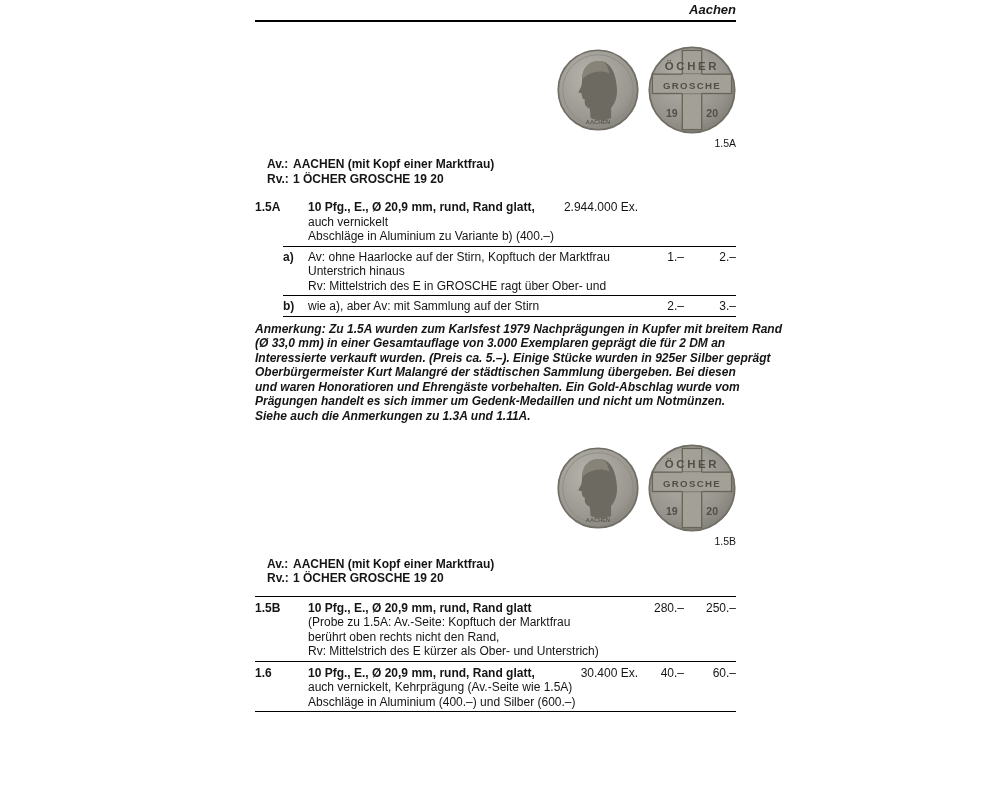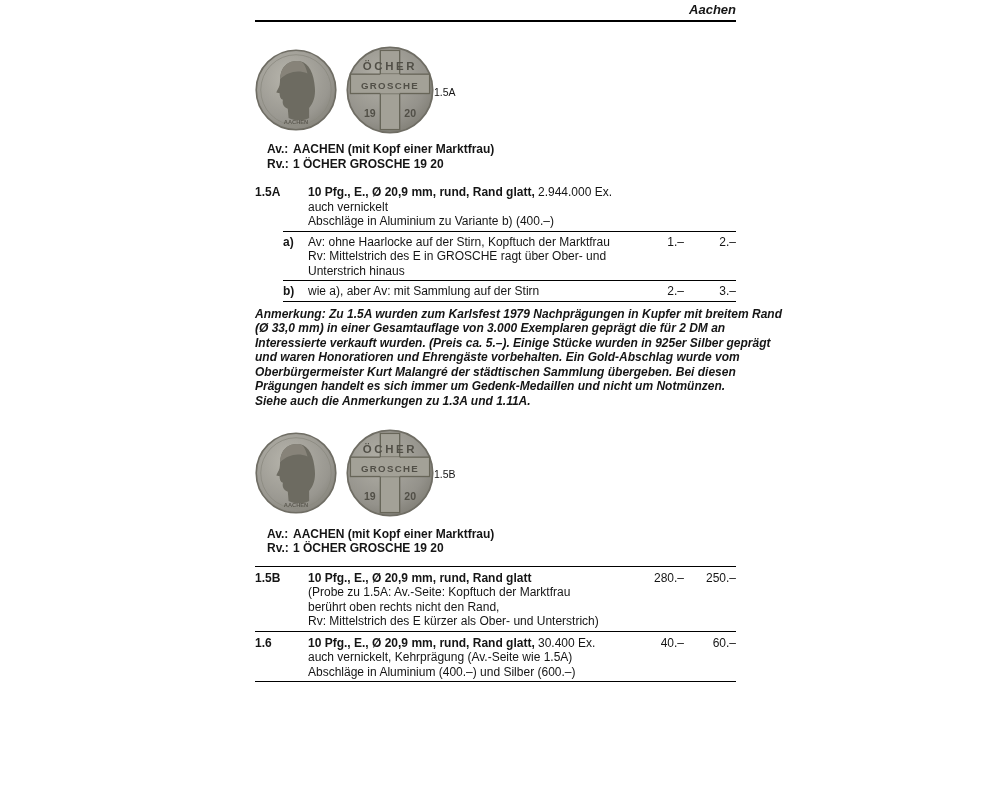--- a/index.html
+++ b/index.html
@@ -3,38 +3,38 @@
 <meta charset="utf-8">
 <style>
   html,body{margin:0;padding:0;}
   body{background:#ffffff;font-family:"Liberation Sans",sans-serif;color:#151515;}
   .page{position:relative;width:1000px;height:800px;background:#ffffff;overflow:hidden;}
   .content{position:absolute;left:255px;top:0;width:481px;}
 
   .header{display:flex;justify-content:flex-end;padding-top:3px;padding-bottom:3px;
           border-bottom:2px solid #000;font-weight:bold;font-style:italic;font-size:13px;line-height:14px;}
 
-  .figure{display:flex;flex-direction:row;align-items:center;margin-top:24px;}
+  .figure{display:flex;flex-direction:column;align-items:flex-end;margin-top:24px;}
   .figure.second{margin-top:20px;}
   .coins{display:flex;align-items:center;gap:9px;}
   .fig-caption{font-size:10.5px;margin-top:3px;line-height:12px;}
 
   .avrv{margin-top:8px;margin-left:12px;font-weight:bold;font-size:12px;line-height:14.5px;}
   .avrv.second{margin-top:10px;}
   .avrv-row{display:flex;white-space:nowrap;}
   .avrv-label{width:26px;flex:none;}
 
   .entry{margin-top:14px;}
   .entry.tight{margin-top:4px;}
   .entry-row{display:flex;font-size:12px;line-height:14.5px;}
   .entry-row span{white-space:nowrap;}
   .col-num{width:53px;flex:none;font-weight:bold;}
   .col-text{flex:1;overflow:visible;}
   .col-rest{flex:1;overflow:visible;}
-  .col-mint{width:100px;flex:none;}
+  .col-mint{width:100px;flex:none;text-align:right;}
   .col-p1{width:46px;flex:none;text-align:right;}
   .col-p2{width:52px;flex:none;text-align:right;}
   .bold{font-weight:bold;}
 
   .variant{margin-top:3px;}
   .v-indent{width:28px;flex:none;}
   .v-label{width:25px;flex:none;font-weight:bold;}
 
   .rule{border-top:1px solid #000;height:0;margin-top:2px;}
   .rule.indent{margin-left:28px;}
@@ -132,26 +132,26 @@
         <span class="col-p1">1.–</span>
         <span class="col-p2">2.–</span>
       </div>
       <div class="entry-row">
         <span class="v-indent"></span>
           <span class="v-label"></span>
       </div>
       <div class="entry-row">
         <span class="v-indent"></span>
           <span class="v-label"></span>
+        <span class="col-rest">Unterstrich hinaus</span>
+      </div>
+      <div class="entry-row">
+        <span class="v-indent"></span>
+          <span class="v-label"></span>
         <span class="col-rest">Rv: Mittelstrich des E in GROSCHE ragt über Ober- und</span>
-      </div>
-      <div class="entry-row">
-        <span class="v-indent"></span>
-          <span class="v-label"></span>
-        <span class="col-rest">Unterstrich hinaus</span>
       </div>
     </div>
 
     <div class="rule indent"></div>
 
     <div class="variant">
       <div class="entry-row">
         <span class="v-indent"></span>
         <span class="v-label">b)</span>
         <span class="col-text">wie a), aber Av: mit Sammlung auf der Stirn</span>
@@ -159,22 +159,22 @@
         <span class="col-p2">3.–</span>
       </div>
     </div>
 
     <div class="rule indent"></div>
 
     <div class="note">
       <div>Anmerkung: Zu 1.5A wurden zum Karlsfest 1979 Nachprägungen in Kupfer mit breitem Rand</div>
       <div>(Ø 33,0 mm) in einer Gesamtauflage von 3.000 Exemplaren geprägt die für 2 DM an</div>
       <div>Interessierte verkauft wurden. (Preis ca. 5.–). Einige Stücke wurden in 925er Silber geprägt</div>
+      <div>Oberbürgermeister Kurt Malangré der städtischen Sammlung übergeben. Bei diesen</div>
       <div>und waren Honoratioren und Ehrengäste vorbehalten. Ein Gold-Abschlag wurde vom</div>
-      <div>Oberbürgermeister Kurt Malangré der städtischen Sammlung übergeben. Bei diesen</div>
       <div>Prägungen handelt es sich immer um Gedenk-Medaillen und nicht um Notmünzen.</div>
       <div>Siehe auch die Anmerkungen zu 1.3A und 1.11A.</div>
     </div>
 
     <div class="figure second">
       <div class="coins">
         <svg class="coin" width="82" height="82" viewBox="0 0 100 100">
           <defs>
             <radialGradient id="cg3" cx="0.4" cy="0.35" r="0.75">
               <stop offset="0" stop-color="#b7b5ac"></stop>

